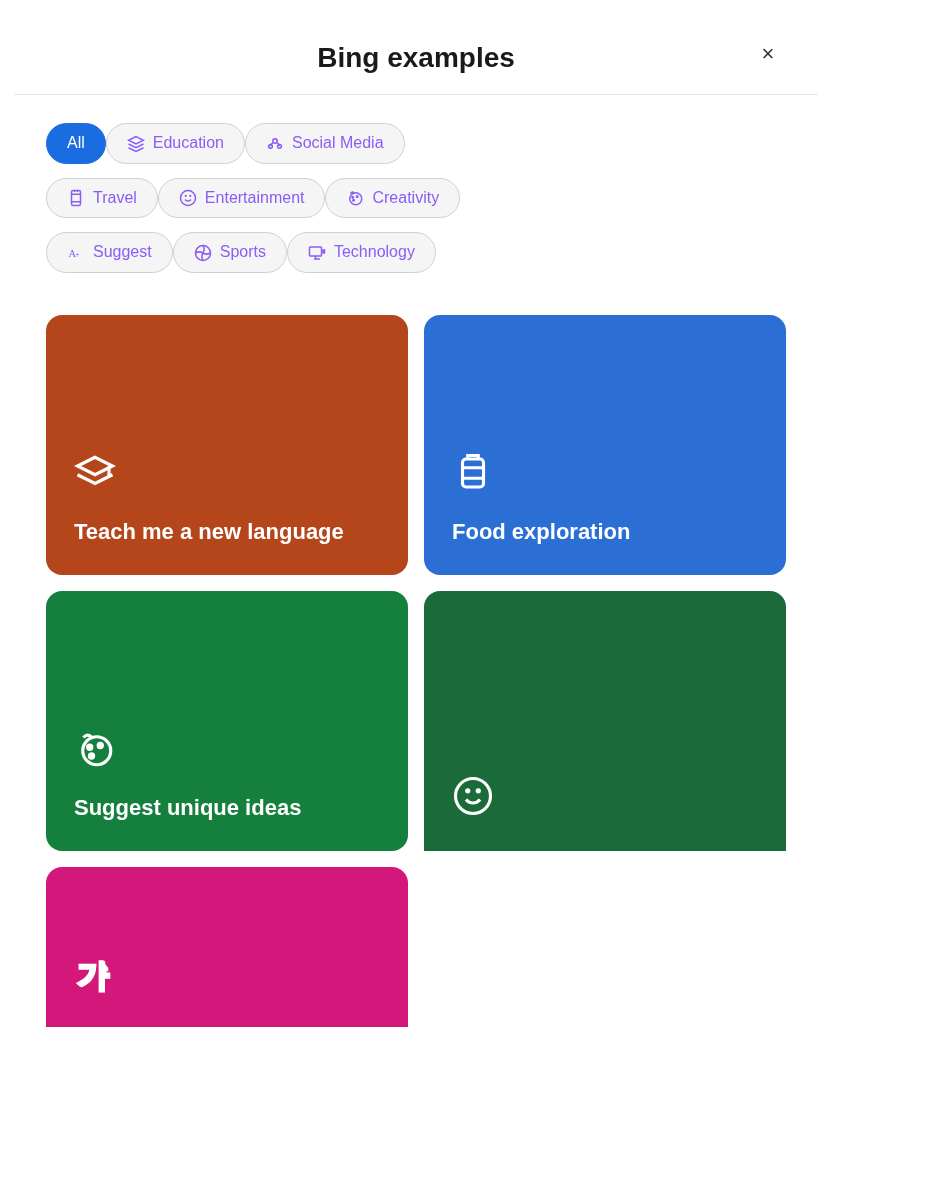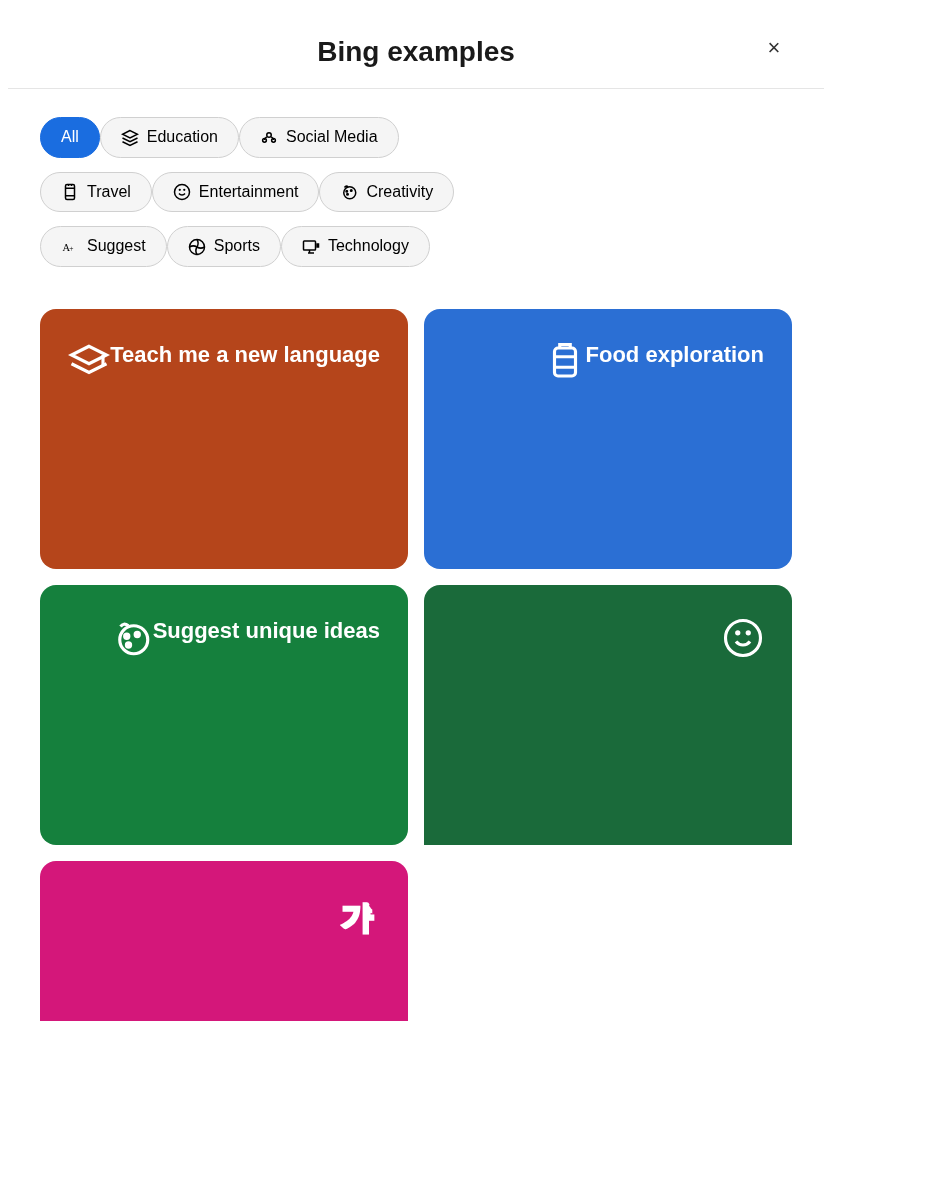--- a/index.html
+++ b/index.html
@@ -6,21 +6,21 @@
     body {
       font-family: -apple-system, BlinkMacSystemFont, 'Segoe UI', sans-serif;
       background: #fff;
       width: 952px;
       min-height: 1186px;
     }
 
     .modal {
       width: 832px;
       background: #fff;
-      padding: 8px;
+      padding: 14px;
     }
 
     .header {
       display: flex;
       align-items: center;
       justify-content: center;
       padding: 28px 32px 20px;
       position: relative;
       border-bottom: 1px solid #e5e5e5;
     }
@@ -62,21 +62,21 @@
     .filter-chip {
       display: flex;
       align-items: center;
       gap: 8px;
       padding: 10px 20px;
       border-radius: 999px;
       border: 1.5px solid #d0d0d0;
       background: #f5f5f5;
       font-size: 16px;
       font-weight: 500;
-      color: #000000;
+      color: #8b5cf6;
       cursor: pointer;
       white-space: nowrap;
     }
 
     .filter-chip.active {
       background: #1a6de0;
       color: #fff;
       border-color: #1a6de0;
     }
 
@@ -89,21 +89,21 @@
       padding: 8px 32px 32px;
       display: grid;
       grid-template-columns: 1fr 1fr;
       gap: 16px;
     }
 
     .card {
       border-radius: 16px;
       padding: 32px 28px 28px;
       display: flex;
-      flex-direction: row;
+      flex-direction: column;
       justify-content: flex-end;
       min-height: 260px;
       cursor: pointer;
       position: relative;
       overflow: hidden;
     }
 
     .card-brown { background: #b5451b; }
     .card-teal { background: #1a7a6a; }
     .card-blue { background: #2b6fd4; }

